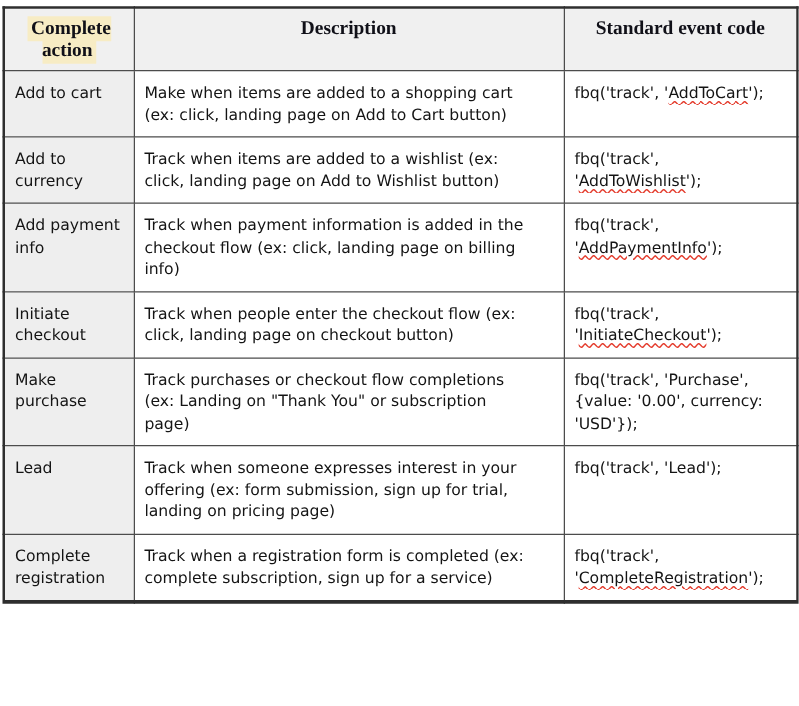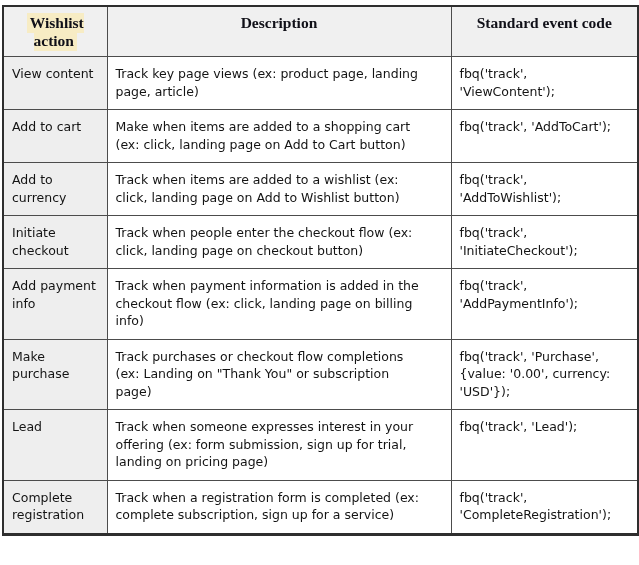--- a/index.html
+++ b/index.html
@@ -46,80 +46,74 @@
     padding: 8px 8px 9px 8px;
     white-space: pre;
   }
   td.action {
     background: #eeeeee;
   }
   td.desc, td.code {
     background: #ffffff;
   }
   .sq {
+    text-decoration: underline;
     text-decoration-style: wavy;
     text-decoration-color: #e43b2c;
     text-decoration-thickness: 1px;
     text-underline-offset: 2px;
   }
 </style>
 </head>
 <body>
 
 <table class="events">
   <colgroup>
     <col class="c-action">
     <col class="c-desc">
     <col class="c-code">
   </colgroup>
   <thead>
     <tr>
-      <th><span class="hl">Wishlist action</span></th>
+      <th><span class="hl">Complete action</span></th>
       <th>Description</th>
       <th>Standard event code</th>
     </tr>
   </thead>
   <tbody>
-    <tr>
-      <td class="action">View content</td>
-      <td class="desc">Track key page views (ex: product page, landing
-page, article)</td>
-      <td class="code"><span>fbq('track',
-'ViewContent');</span><span class="sq"></span><span></span></td>
-    </tr>
     <tr>
       <td class="action">Add to cart</td>
       <td class="desc">Make when items are added to a shopping cart
 (ex: click, landing page on Add to Cart button)</td>
       <td class="code"><span>fbq('track', '</span><span class="sq">AddToCart</span><span>');</span></td>
     </tr>
     <tr>
       <td class="action">Add to
 currency</td>
       <td class="desc">Track when items are added to a wishlist (ex:
 click, landing page on Add to Wishlist button)</td>
       <td class="code"><span>fbq('track',
 '</span><span class="sq">AddToWishlist</span><span>');</span></td>
     </tr>
     <tr>
-      <td class="action">Initiate
-checkout</td>
-      <td class="desc">Track when people enter the checkout flow (ex:
-click, landing page on checkout button)</td>
-      <td class="code"><span>fbq('track',
-'</span><span class="sq">InitiateCheckout</span><span>');</span></td>
-    </tr>
-    <tr>
       <td class="action">Add payment
 info</td>
       <td class="desc">Track when payment information is added in the
 checkout flow (ex: click, landing page on billing
 info)</td>
       <td class="code"><span>fbq('track',
 '</span><span class="sq">AddPaymentInfo</span><span>');</span></td>
+    </tr>
+    <tr>
+      <td class="action">Initiate
+checkout</td>
+      <td class="desc">Track when people enter the checkout flow (ex:
+click, landing page on checkout button)</td>
+      <td class="code"><span>fbq('track',
+'</span><span class="sq">InitiateCheckout</span><span>');</span></td>
     </tr>
     <tr>
       <td class="action">Make
 purchase</td>
       <td class="desc">Track purchases or checkout flow completions
 (ex: Landing on "Thank You" or subscription
 page)</td>
       <td class="code"><span>fbq('track', 'Purchase',
 {value: '0.00', currency:
 'USD'});</span><span class="sq"></span><span></span></td>

